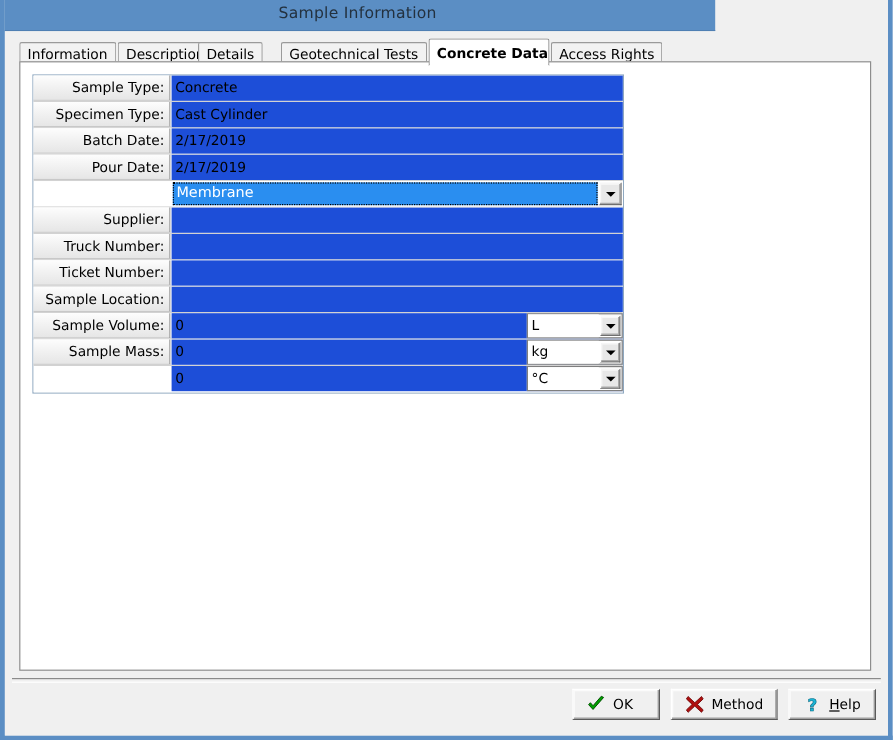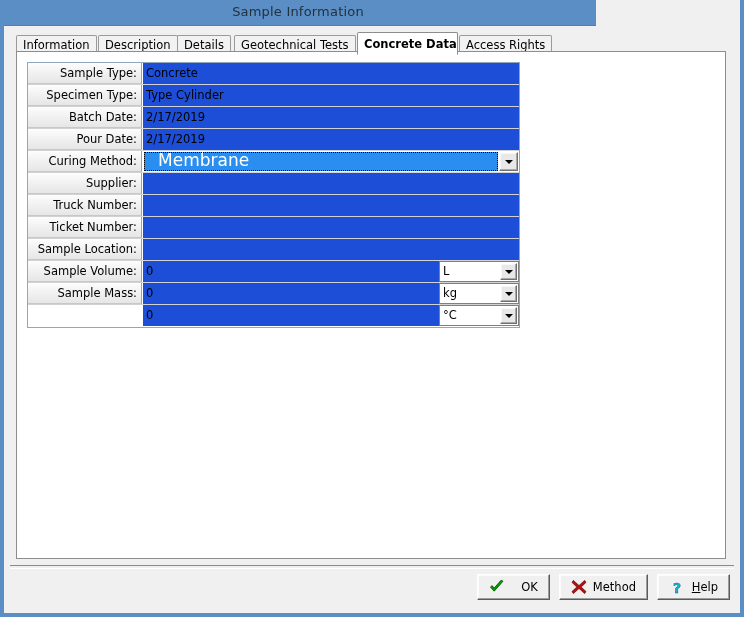--- a/index.html
+++ b/index.html
@@ -171,22 +171,22 @@
     display: flex;
     align-items: stretch;
   }
   .combo-full .combo-text {
     flex: 1 1 auto;
     box-sizing: border-box;
     margin: 1px 0 1px 1px;
     background: #2a8ef0;
     color: #ffffff;
     line-height: 17px;
-    font-size: 17px;
-    padding-left: 14px;
+    font-size: 12px;
+    padding-left: 3px;
     outline: 1px dotted #000;
     outline-offset: -1px;
     overflow: hidden;
     white-space: nowrap;
   }
   .combo-btn {
     width: 19px;
     flex: 0 0 19px;
     box-sizing: border-box;
     margin: 1px 1px 1px 1px;
@@ -263,21 +263,21 @@
     height: 26px;
     min-width: 73px;
     box-sizing: border-box;
     background: #f0f0f0;
     border: 1px solid #ffffff;
     border-right-color: #5a5a5a;
     border-bottom-color: #5a5a5a;
     box-shadow: inset -1px -1px 0 #9d9d9d, inset 1px 1px 0 #fbfbfb;
     display: flex;
     align-items: center;
-    justify-content: space-between;
+    justify-content: flex-start;
     gap: 6px;
     padding: 0 11px;
     font-size: 11.5px;
     color: #000;
     cursor: default;
     white-space: nowrap;
   }
   .dlg-btn .glyph {
     display: inline-block;
     width: 16px;
@@ -297,46 +297,45 @@
 
   <div id="titlebar">
     <div class="title-text">Sample Information</div>
   </div>
 
   <div id="client">
 
     <div id="tabstrip">
         <div class="tab" style="left: 0px; width: 81px;"><span>Information</span></div>
         <div class="tab" style="left: 82px; width: 80px;"><span>Description</span></div>
-        <div class="tab" style="left: 149px; width: 54px; margin-left: 12px;"><span>Details</span></div>
+        <div class="tab" style="left: 149px; width: 54px;"><span>Details</span></div>
         <div class="tab" style="left: 218px; width: 122px;"><span>Geotechnical Tests</span></div>
         <div class="tab active" style="left: 341px; width: 101px; font-weight: bold;"><span>Concrete Data</span></div>
         <div class="tab" style="left: 443px; width: 93px;"><span>Access Rights</span></div>
       </div>
 
     <div id="tabpanel">
       <div id="formgrid">
           <div class="row">
             <div class="cell-label">Sample Type:</div>
             <div class="cell-value">Concrete</div>
           </div>
           <div class="row">
             <div class="cell-label">Specimen Type:</div>
-            <div class="cell-value">Type Cylinder</div>
+            <div class="cell-value">Cast Cylinder</div>
           </div>
           <div class="row">
             <div class="cell-label">Batch Date:</div>
             <div class="cell-value">2/17/2019</div>
           </div>
           <div class="row">
             <div class="cell-label">Pour Date:</div>
             <div class="cell-value">2/17/2019</div>
           </div>
           <div class="row">
-            <div class="cell-label">Curing Method:</div>
             <div class="combo-full">
               <div class="combo-text">Membrane</div>
               <div class="combo-btn">
                 <span class="arrow"></span>
               </div>
             </div>
           </div>
           <div class="row">
             <div class="cell-label">Supplier:</div>
             <div class="cell-value"></div>

